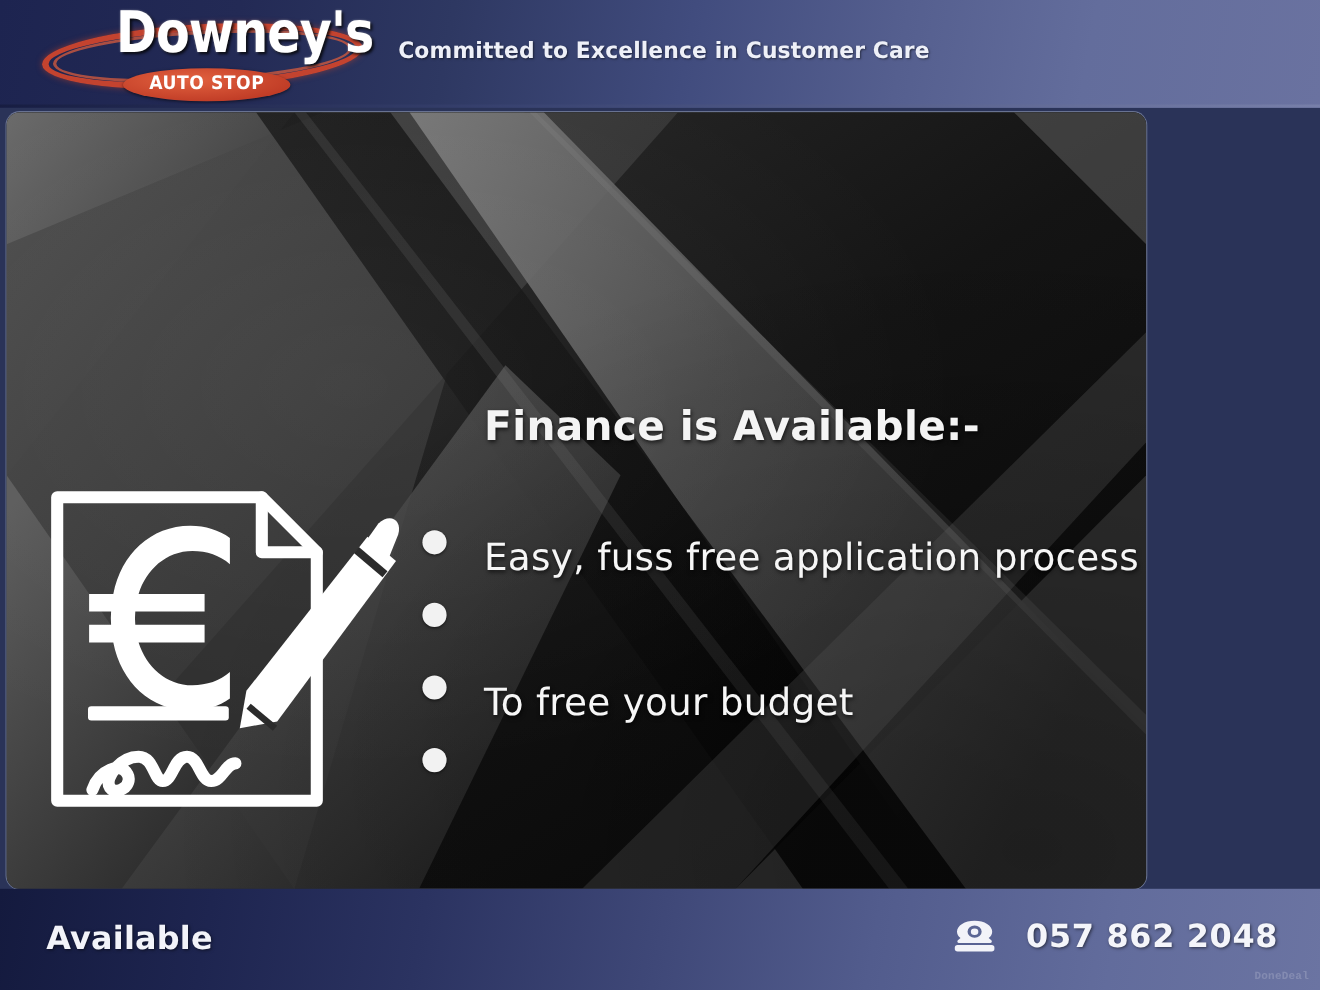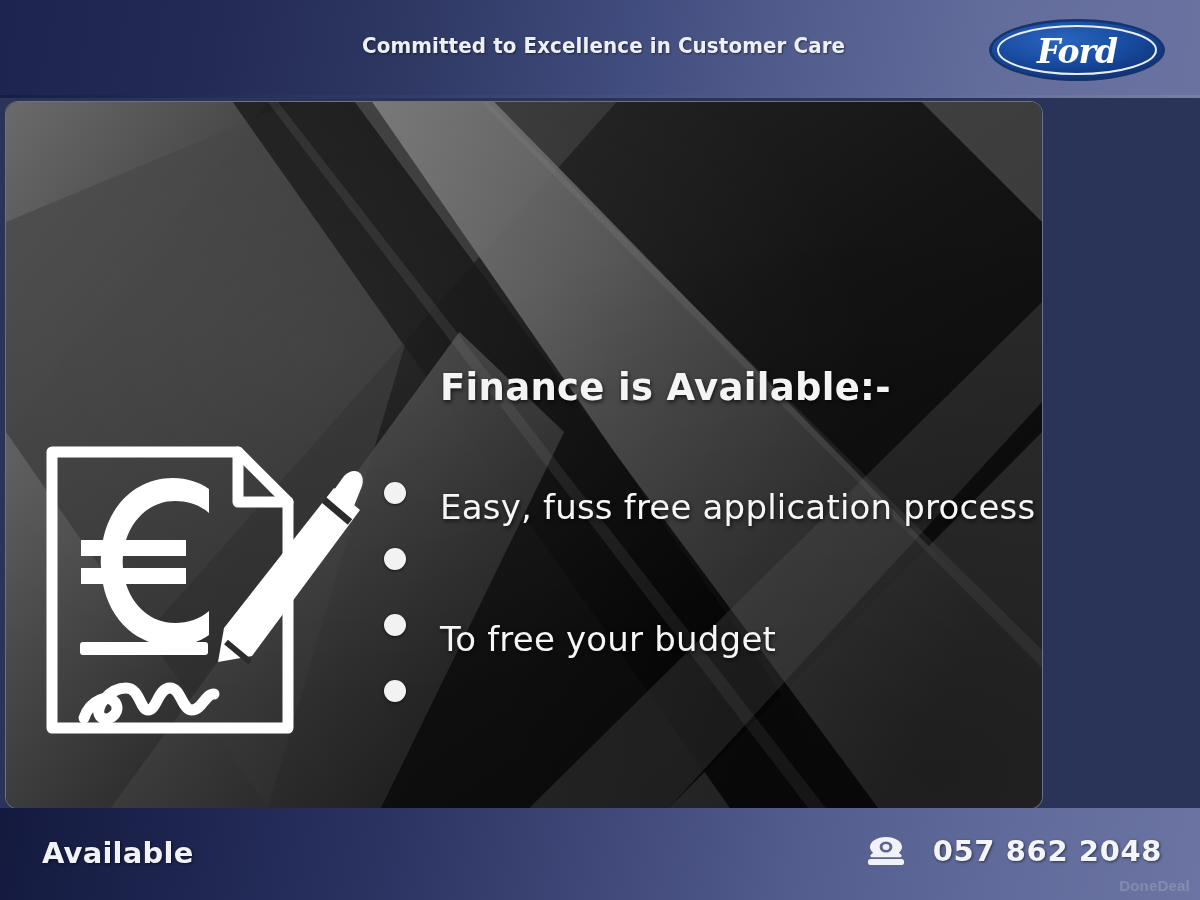--- a/index.html
+++ b/index.html
@@ -234,52 +234,44 @@
     font-family: "DejaVu Sans", sans-serif;
     font-weight: bold;
     font-size: 29px;
     color: #f4f5fa;
     letter-spacing: .6px;
     text-shadow: 1px 1px 3px rgba(0,0,0,.55);
   }
   #watermark {
     position: absolute;
     right: 10px; bottom: 6px;
-    font-family: Liberation Sans, sans-serif;
-    font-size: 15px;
+    font-family: Liberation Mono, monospace;
+    font-size: 10px;
     font-weight: bold;
     color: rgba(255,255,255,.18);
     letter-spacing: .2px;
   }
 </style>
 </head>
 <body>
 
 <div id="stage">
 
   <div id="header">
 
+    <div id="logo">
+      <div class="swoosh"></div>
+      <div class="swoosh-inner"></div>
+      <div id="logo-word">Downey's</div>
+      <div id="logo-pill"></div>
+      <div id="logo-sub">AUTO STOP</div>
+    </div>
 
     <div id="tagline">Committed to Excellence in Customer Care</div>
 
-    <div id="ford-logo">
-      <svg viewBox="0 0 178 64" xmlns="http://www.w3.org/2000/svg">
-        <defs>
-          <radialGradient id="fordGrad" cx="40%" cy="32%" r="78%">
-            <stop offset="0%" stop-color="#2b66bf"></stop>
-            <stop offset="55%" stop-color="#174a9e"></stop>
-            <stop offset="100%" stop-color="#0d2f70"></stop>
-          </radialGradient>
-        </defs>
-        <ellipse cx="89" cy="32" rx="88" ry="31" fill="#16336e"></ellipse>
-        <ellipse cx="89" cy="32" rx="85" ry="28.5" fill="url(#fordGrad)"></ellipse>
-        <ellipse cx="89" cy="32" rx="79" ry="24" fill="none" stroke="#e9eef8" stroke-width="2"></ellipse>
-        <text x="89" y="45" text-anchor="middle" font-family="DejaVu Serif, serif" font-size="33" font-style="italic" font-weight="bold" fill="#ffffff" letter-spacing="-1">Ford</text>
-      </svg>
-    </div>
   </div>
 
   <div id="panel">
 
     <div id="panel-bg">
       <svg viewBox="0 0 1188 706" preserveAspectRatio="none" xmlns="http://www.w3.org/2000/svg">
         <defs>
           <linearGradient id="g1" x1="0" y1="0" x2="1" y2="1">
             <stop offset="0%" stop-color="#4e4e4e"></stop>
             <stop offset="55%" stop-color="#343434"></stop>

